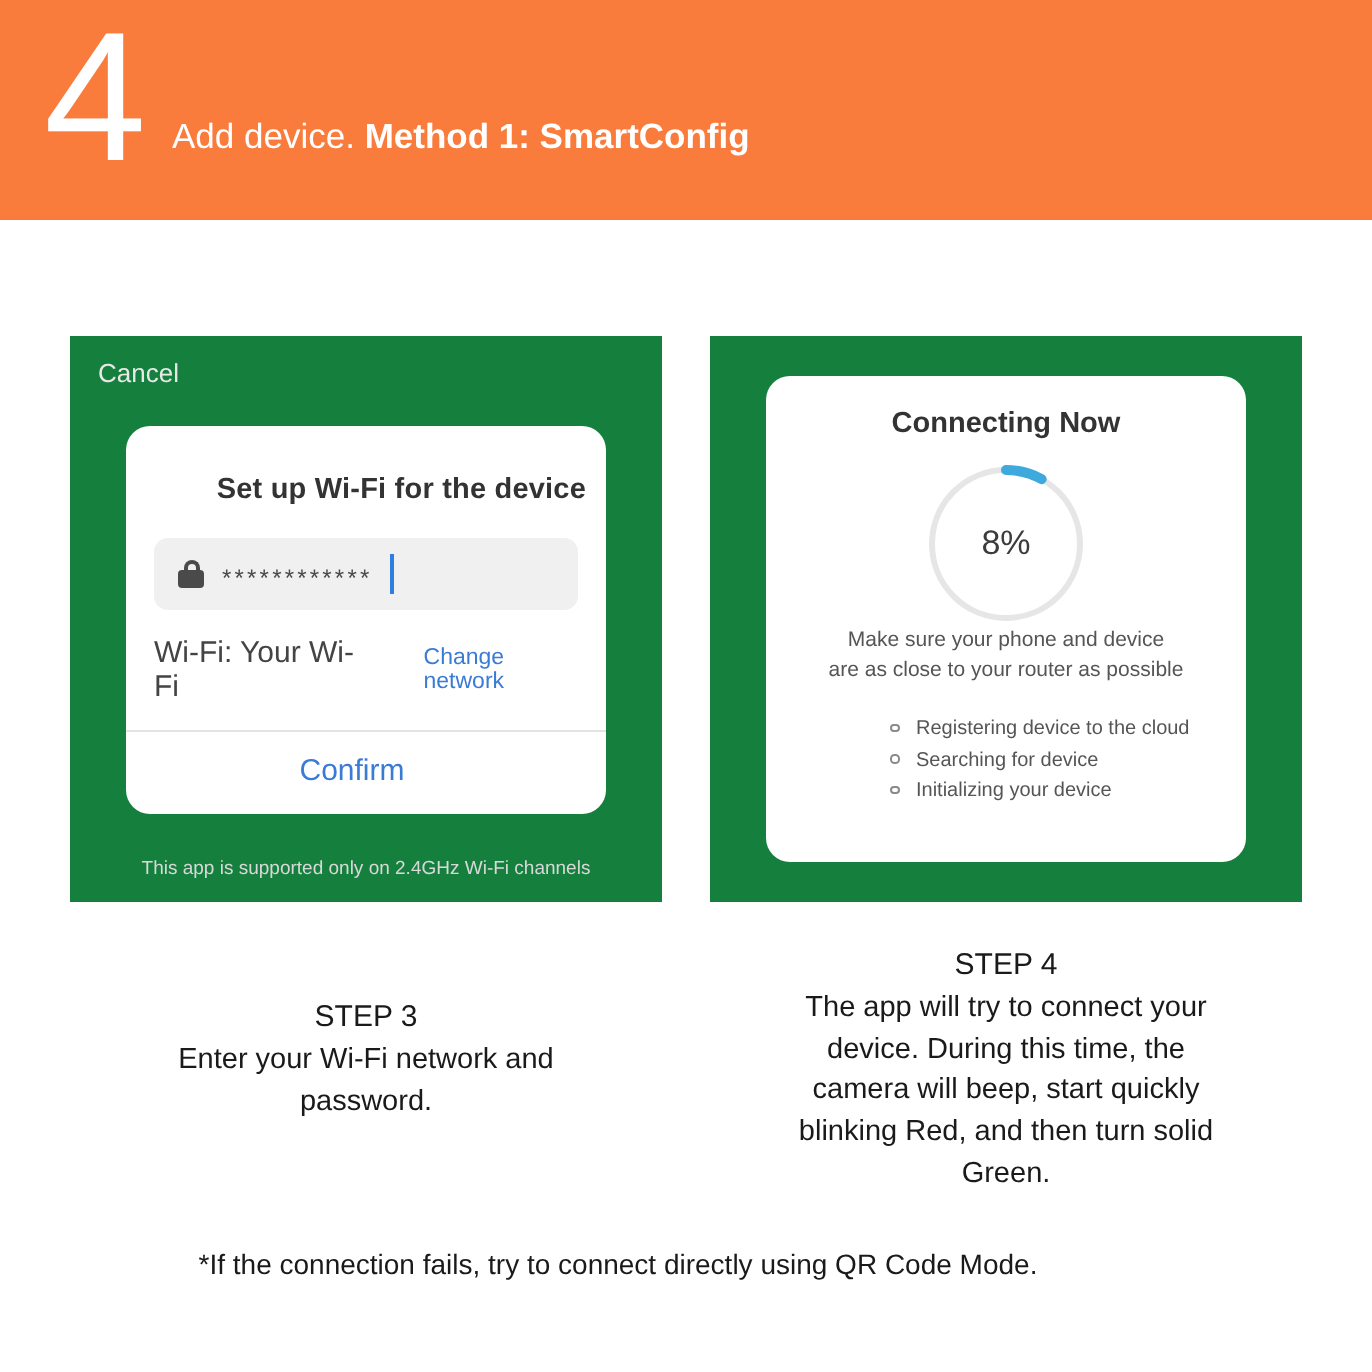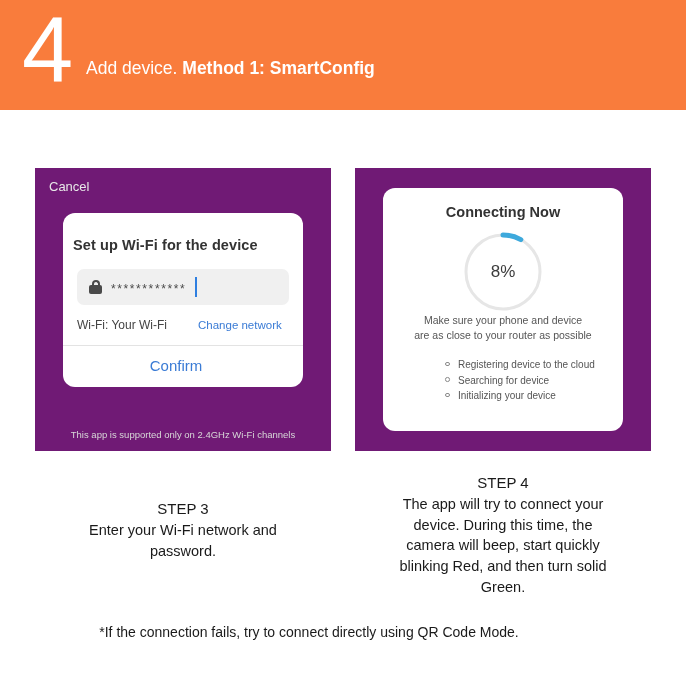--- a/index.html
+++ b/index.html
@@ -47,21 +47,21 @@
   .banner-text .lead {
     font-weight: 400;
   }
   .banner-text .bold {
     font-weight: bold;
   }
 
   
   .panel {
     position: absolute;
-    background: #701a75;
+    background: #15803d;
   }
   .panel-left {
     left: 35px;
     top: 168px;
     width: 296px;
     height: 283px;
   }
   .panel-right {
     left: 355px;
     top: 168px;
@@ -81,21 +81,21 @@
   .card-left {
     position: absolute;
     left: 28px;
     top: 45px;
     width: 240px;
     background: #ffffff;
     border-radius: 12px;
     overflow: hidden;
   }
   .card-title {
-    text-align: left;
+    text-align: right;
     font-size: 14.5px;
     font-weight: bold;
     color: #333333;
     padding: 24px 10px 0 10px;
     letter-spacing: 0.1px;
   }
   .pw-field {
     margin: 16px 14px 0 14px;
     height: 36px;
     background: #f0f0f0;
@@ -148,21 +148,21 @@
     height: 20px;
     background: #2f7fe0;
   }
   .wifi-row {
     display: flex;
     align-items: center;
     margin: 13px 14px 0 14px;
     padding-bottom: 13px;
   }
   .wifi-name {
-    font-size: 12px;
+    font-size: 15px;
     color: #444444;
   }
   .change-network {
     font-size: 11.5px;
     color: #3a7bd5;
     margin-left: 31px;
   }
   .card-divider {
     height: 1px;
     background: #e3e3e3;

